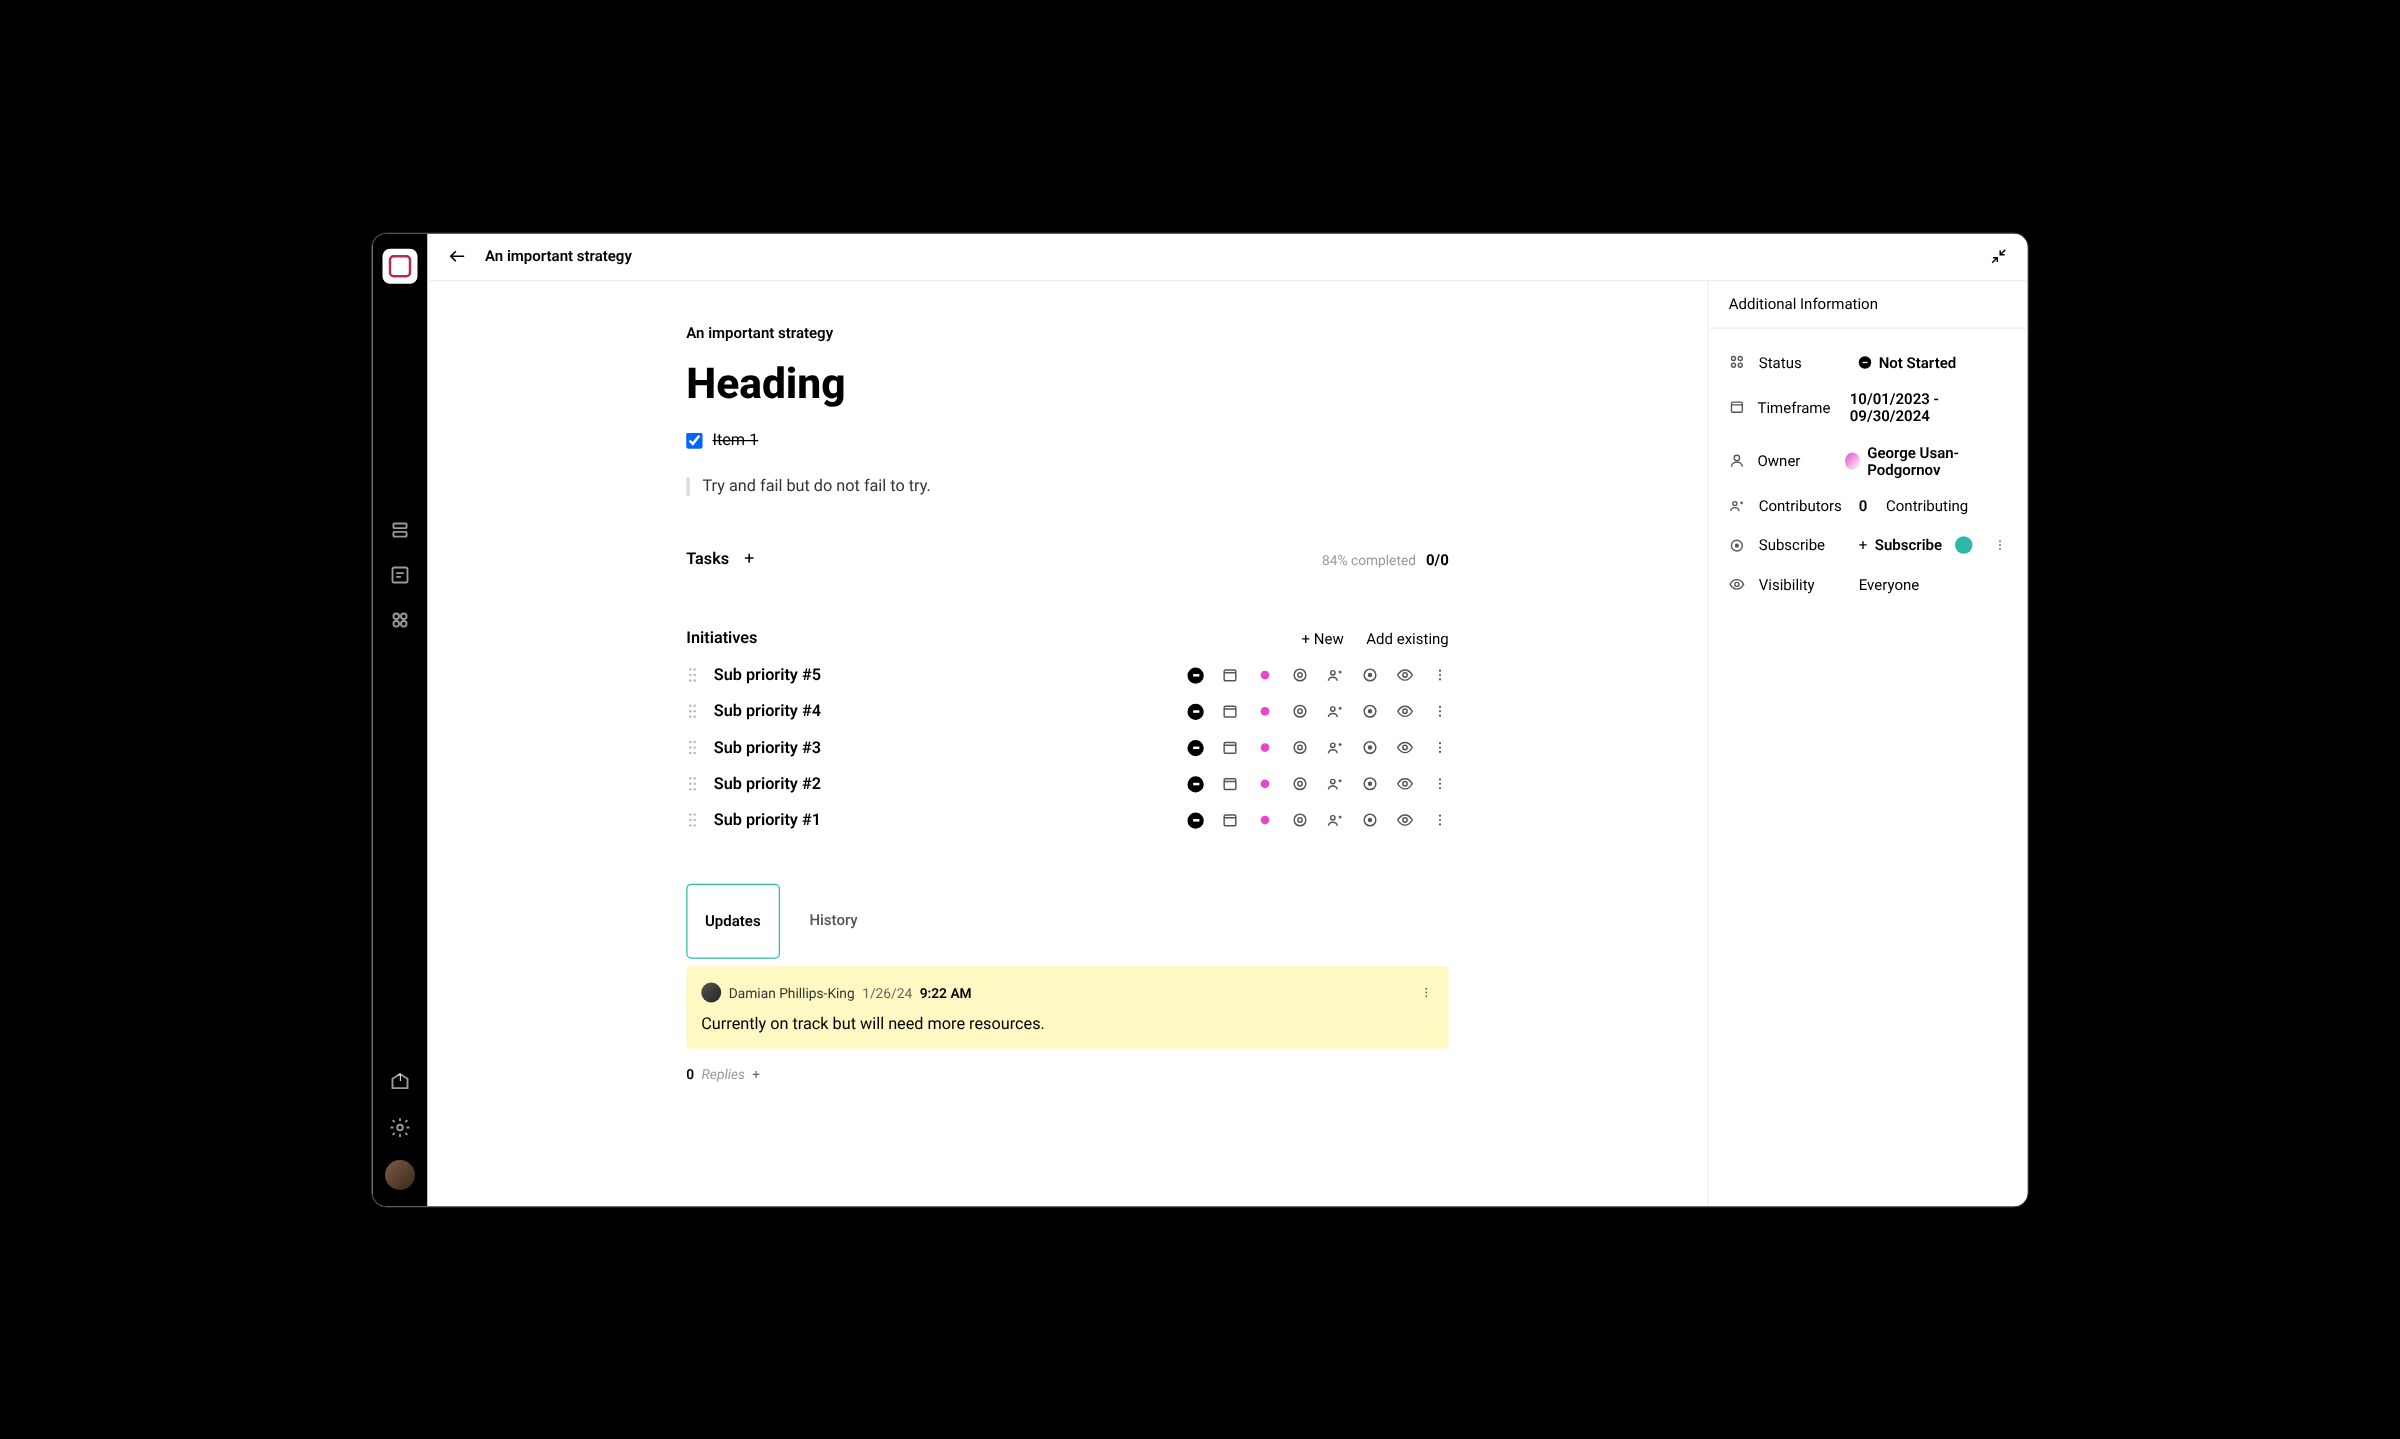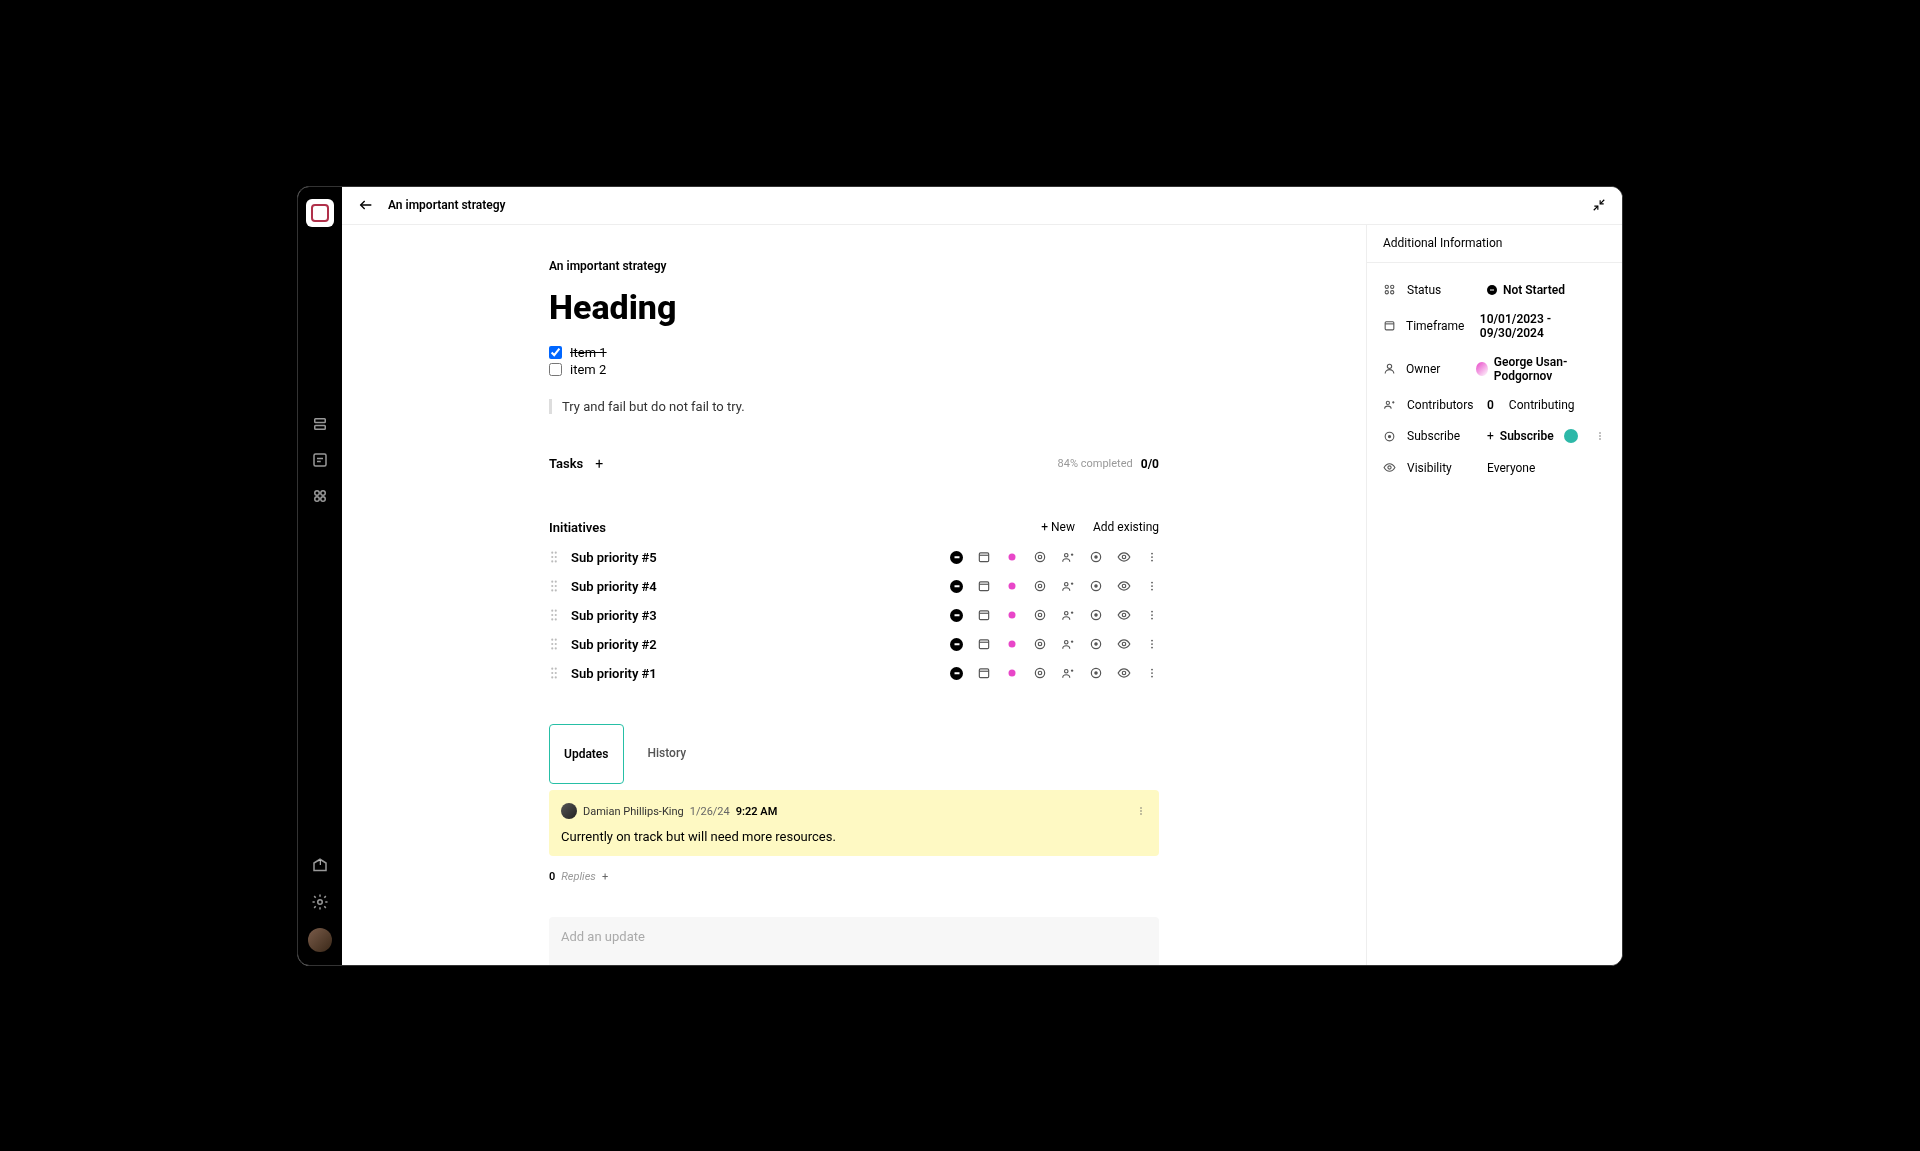--- a/index.html
+++ b/index.html
@@ -110,21 +110,21 @@
 .checkbox { width: 13px; height: 13px; accent-color: #0066ff; }
 .check-label { font-size: 13px; color: #000; }
 .check-label.done { text-decoration: line-through; }
 .quote-block {
   border-left: 3px solid #ddd;
   padding-left: 10px;
   margin-top: 22px;
   font-size: 13px;
   color: #333;
 }
-.section-row { display: flex; align-items: center; margin-top: 42px; margin-bottom: 8px; }
+.section-row { display: flex; align-items: flex-end; margin-top: 42px; margin-bottom: 8px; }
 .section-title { font-size: 13px; font-weight: 600; color: #000; }
 .plus-btn { margin-left: 12px; font-size: 14px; color: #000; cursor: pointer; }
 .section-spacer { flex: 1; }
 .completed-text { font-size: 11px; color: #999; margin-right: 8px; }
 .count-text { font-size: 12px; font-weight: 700; color: #000; }
 .new-btn, .existing-btn { font-size: 12px; cursor: pointer; margin-left: 18px; color: #000; }
 .new-btn::before { content: "+ "; }
 .init-list { margin-top: 8px; }
 .init-row {
   display: flex;
@@ -301,24 +301,20 @@
     <div class="content-split">
       <div class="content-main">
         <div class="content-inner">
           <div class="breadcrumb">An important strategy</div>
           <h1 class="page-heading">Heading</h1>
 
           <div class="check-item">
             <input type="checkbox" class="checkbox" checked="" style="">
             <span class="check-label done">Item 1</span>
           </div>
-          <div class="check-item">
-            <input type="checkbox" class="checkbox" style="">
-            <span class="check-label">item 2</span>
-          </div>
 
           <div class="quote-block">Try and fail but do not fail to try.</div>
 
           <div class="section-row">
             <span class="section-title">Tasks</span>
             <span class="plus-btn">+</span>
             <div class="section-spacer"></div>
             <span class="completed-text">84% completed</span>
             <span class="count-text">0/0</span>
           </div>
@@ -656,26 +652,20 @@
                   </svg></span>
             </div>
             <div class="update-body">Currently on track but will need more resources.</div>
           </div>
           <div class="replies-row">
             <span class="reply-count">0</span>
             <span class="reply-label">Replies</span>
             <span class="reply-add">+</span>
           </div>
 
-          <div class="composer">
-            <textarea class="composer-input" placeholder="Add an update" style=""></textarea>
-            <div class="composer-footer">
-              <button class="save-btn">Save</button>
-            </div>
-          </div>
         </div>
       </div>
 
       <div class="panel-right">
         <div class="panel-header">Additional Information</div>
         <div class="panel-body">
           <div class="info-row">
             <span class="info-icon">
                 <svg viewBox="0 0 24 24" fill="none" stroke="currentColor" stroke-width="2">
                   <circle cx="7" cy="7" r="3"></circle>

